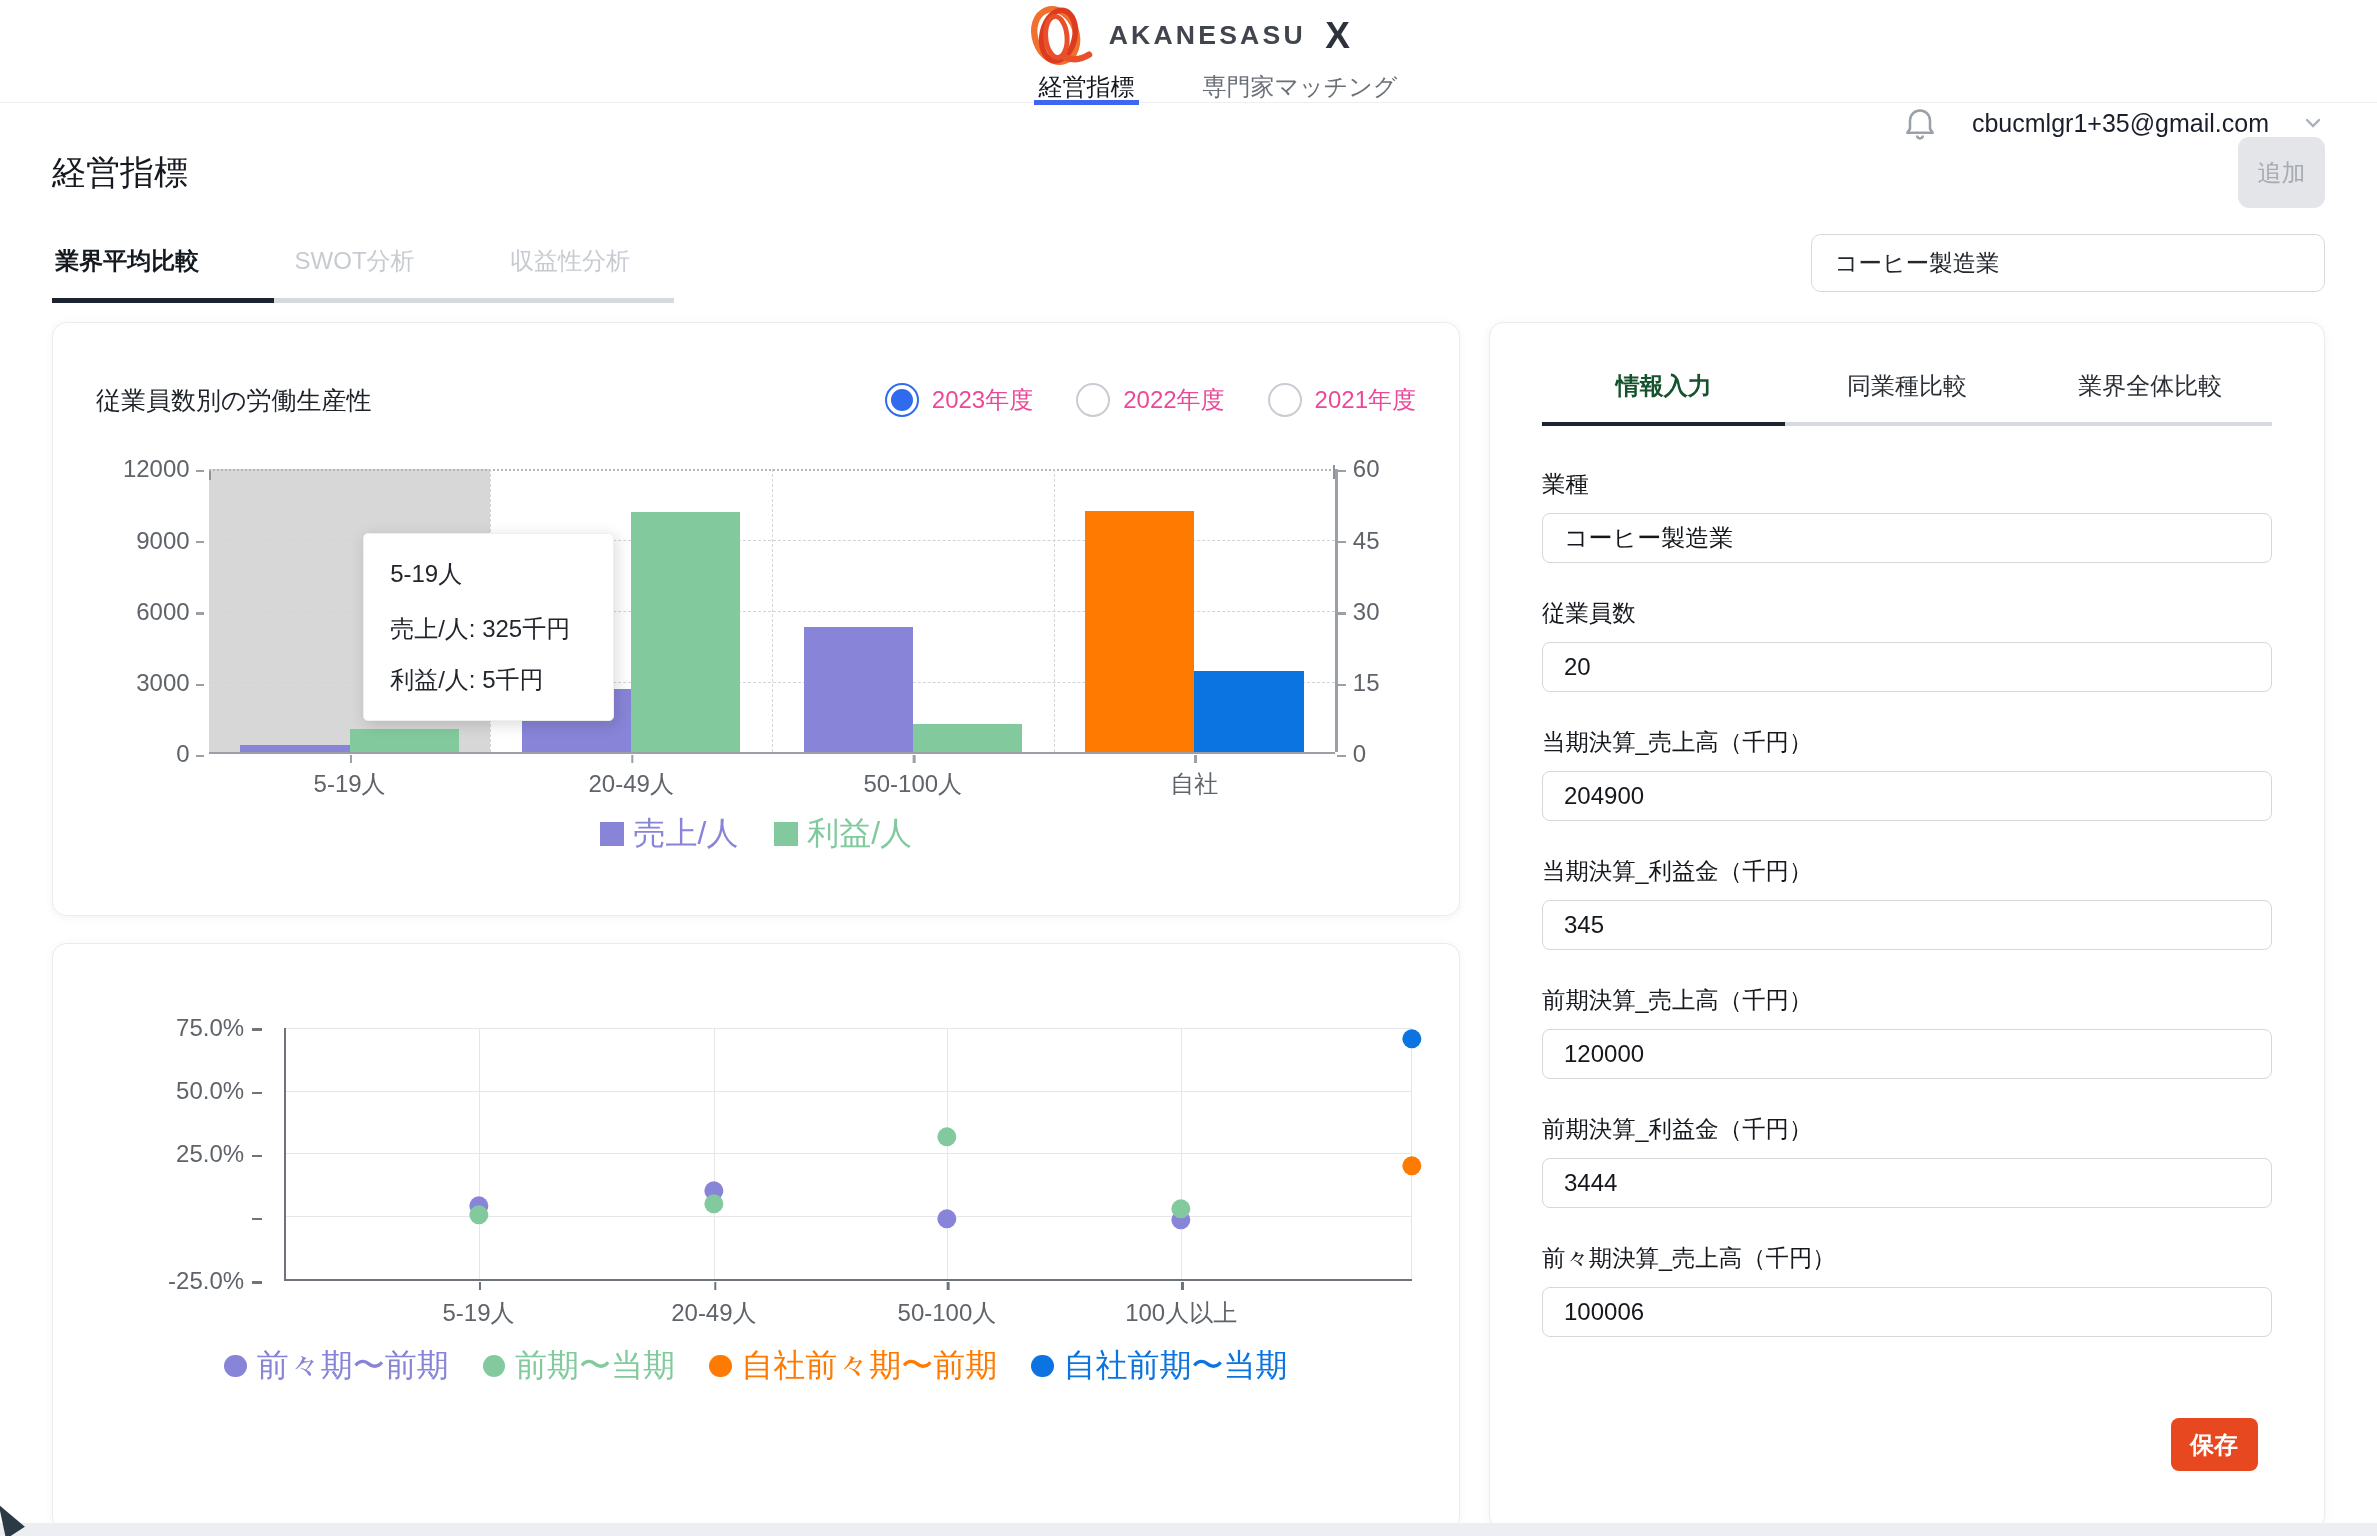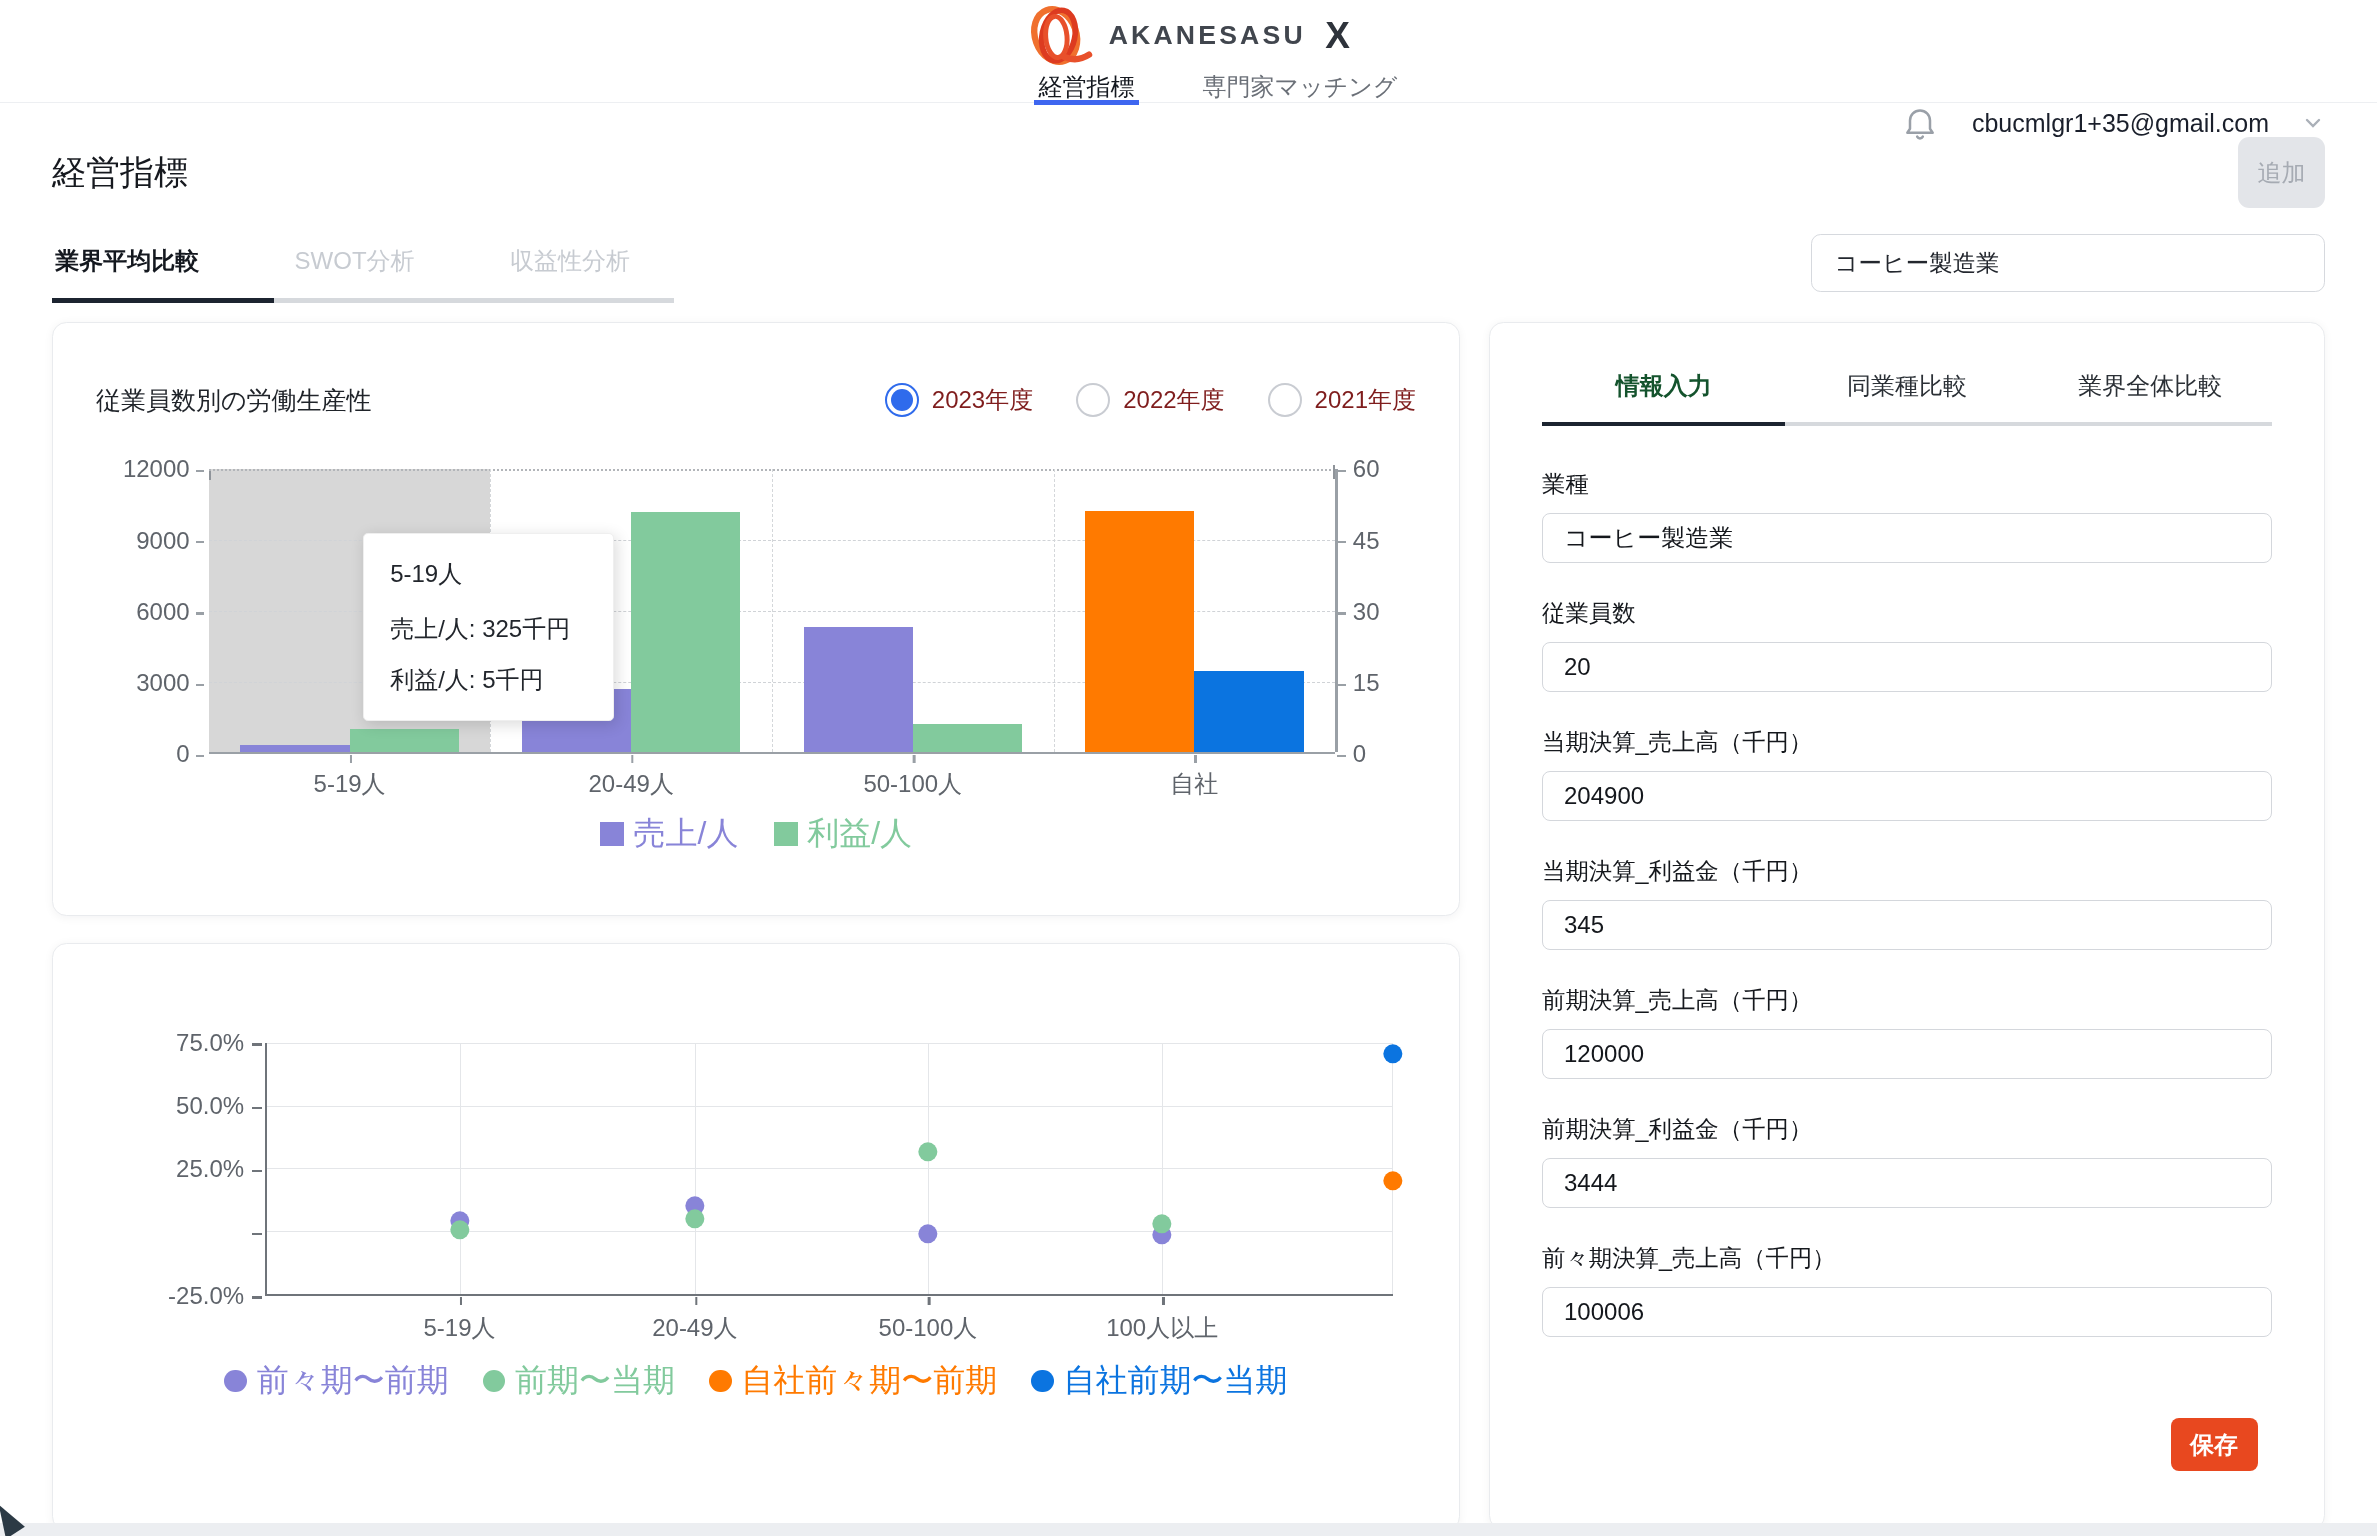--- a/index.html
+++ b/index.html
@@ -50,21 +50,21 @@
 
   .card-head { display:flex; align-items:center; }
   .card-title { font-size:25px; font-weight:500; color:#1f2329; }
   .radio-group { margin-left:auto; display:flex; gap:43px; align-items:center; }
   .radio-item { display:flex; align-items:center; gap:13px; cursor:pointer; }
   .radio-circ { width:34px; height:34px; border-radius:50%; border:2.4px solid #c9ccd2;
     background:#fff; position:relative; }
   .radio-item.selected .radio-circ { border-color:#2f6bec; }
   .radio-item.selected .radio-circ::after { content:""; position:absolute; inset:4px;
     border-radius:50%; background:#2f6bec; }
-  .radio-label { font-size:24px; color:#7f1d1d; }
+  .radio-label { font-size:24px; color:#ec4899; }
 
   
   .chart-row { display:flex; margin-top:52px; }
   .gutter { position:relative; }
   .gutter.bl { width:113px; height:285px; }
   .gutter.br { width:81px; height:285px; }
   .ytick { position:absolute; font-size:24px; color:#5f646b; transform:translateY(-50%);
     white-space:nowrap; }
   .gutter.bl .ytick { right:4.8px; }
   .gutter.bl .ytick::after { content:""; display:inline-block; width:8px; height:2.4px;
@@ -88,21 +88,21 @@
     border:1.6px solid #efefef; border-radius:4.8px; box-shadow:2.4px 3.2px 14.5px rgba(0,0,0,.14);
     padding:24px 26px; z-index:5; }
   .tt-title { font-size:24px; color:#22262c; margin-bottom:22.6px; }
   .tt-line { font-size:24px; color:#22262c; margin-top:19.3px; }
   .legend { display:flex; justify-content:center; gap:35px; margin-top:58px; }
   .leg-item { display:flex; align-items:center; gap:9.7px; font-size:32px; }
   .sw { width:24px; height:24px; display:inline-block; }
   .sw.round { border-radius:50%; width:22.6px; height:22.6px; }
 
   
-  .sc-row { display:flex; margin-top:47px; }
+  .sc-row { display:flex; margin-top:32px;gap:19px; }
   .gutter.sl { width:169px; height:253px; }
   .gutter.sl .ytick { right:3.2px; }
   .gutter.sl .ytick::after { content:""; display:inline-block; width:9.7px; height:2.4px;
     background:#6f747a; margin-left:8px; vertical-align:middle; }
   .sc-plot { position:relative; width:1128px; height:253px;
     border-left:2.4px solid #6f747a; border-bottom:2.4px solid #6f747a; }
   .sc-plot .sgrid { position:absolute; left:0; right:0; border-top:1.6px solid #e4e6e9; }
   .sc-plot .svgrid { position:absolute; top:0; bottom:0; border-left:1.6px solid #e4e6e9; }
   .sc-right-edge { position:absolute; right:0; top:0; bottom:0; border-left:1.6px solid #e4e6e9; }
   .dot { position:absolute; width:19.3px; height:19.3px; border-radius:50%;

